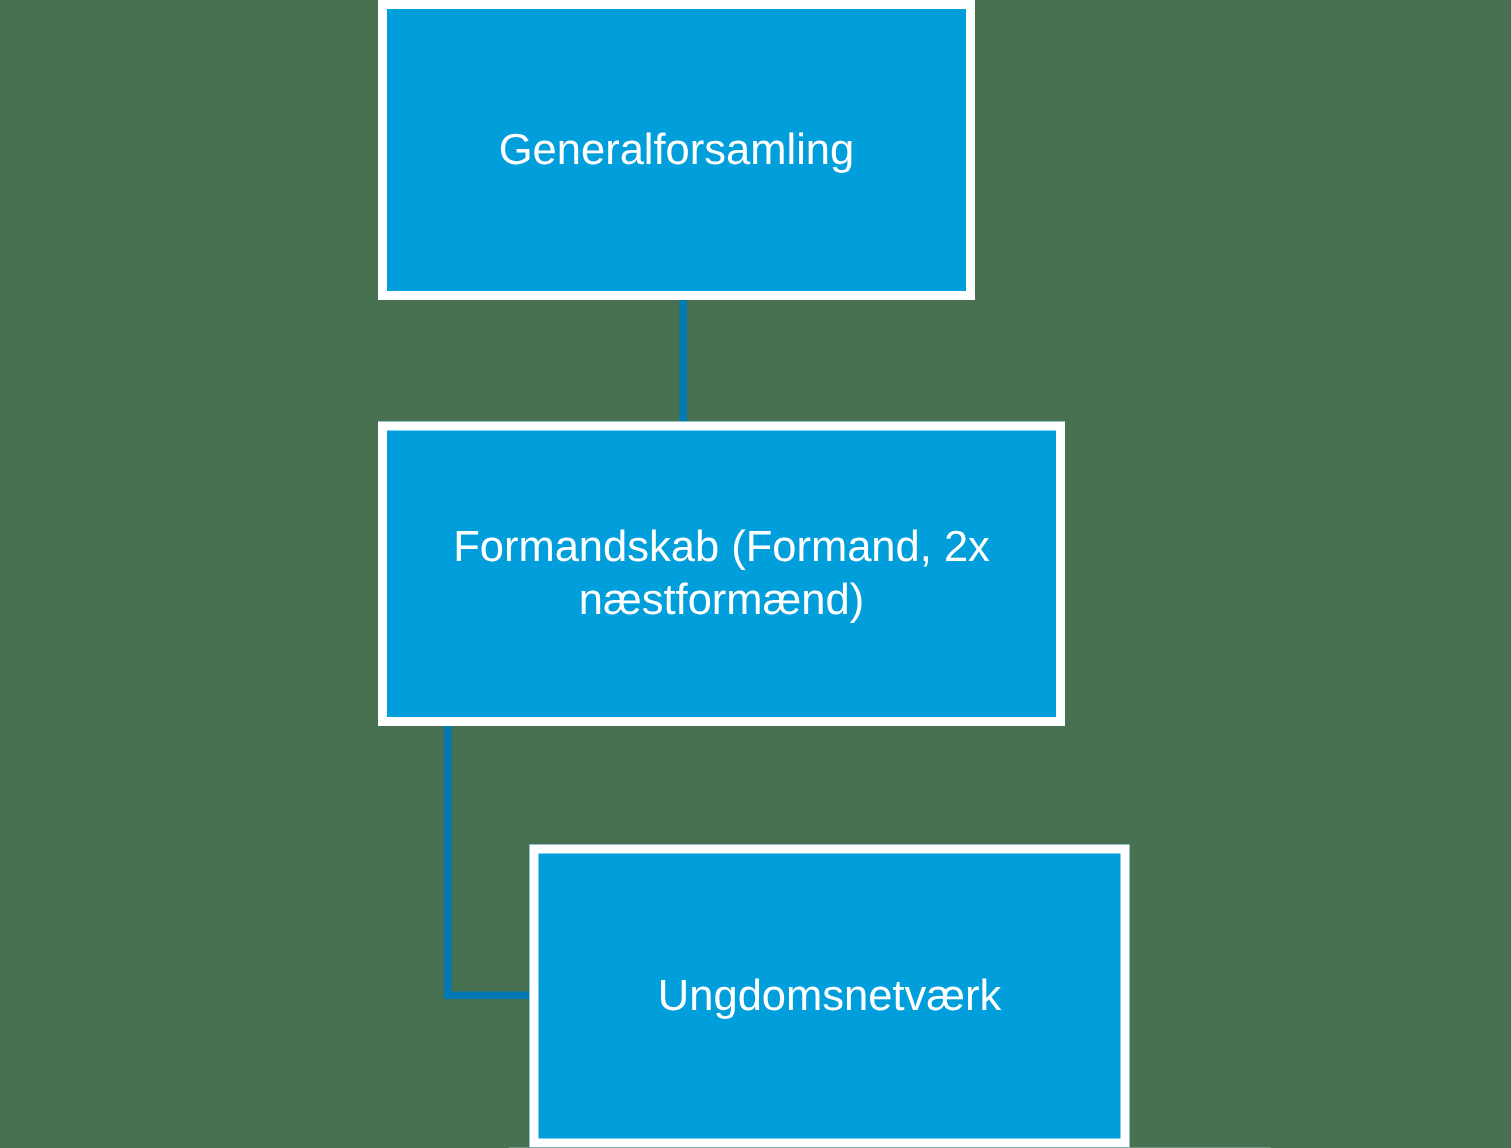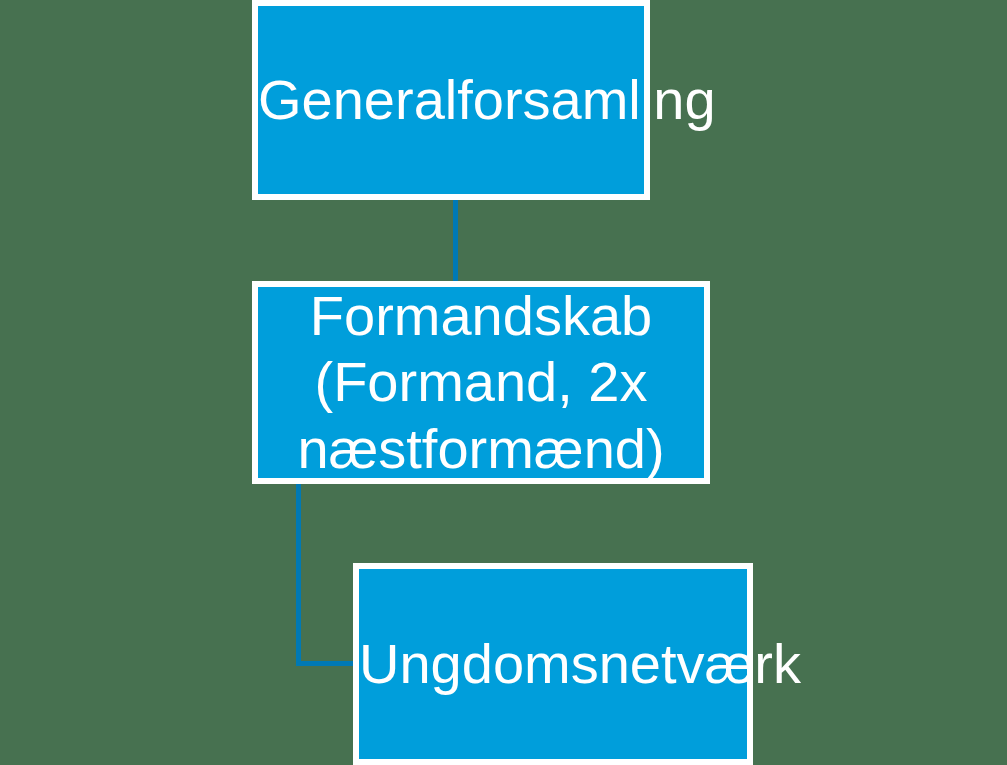--- a/index.html
+++ b/index.html
@@ -17,21 +17,21 @@
   .node {
     position: absolute;
     box-sizing: border-box;
     background: #009EDB;
     border: 6px solid #FFFFFF;
     color: #FFFFFF;
     display: flex;
     align-items: center;
     justify-content: center;
     text-align: center;
-    font-size: 56px;
+    font-size: 29px;
     line-height: 1.18;
     z-index: 2;
   }
   .node-label {
     display: block;
     width: 100%;
     padding: 0 2px;
   }
   #node-generalforsamling {
     left: 252px;
@@ -43,21 +43,20 @@
     left: 252px;
     top: 281px;
     width: 458px;
     height: 203px;
   }
   #node-ungdomsnetvaerk {
     left: 353px;
     top: 563px;
     width: 400px;
     height: 202px;
-    text-align: right;
   }
   .connector {
     position: absolute;
     background: #0079B4;
     z-index: 1;
   }
   #connector-1 {
     left: 453px;
     top: 199px;
     width: 5px;

